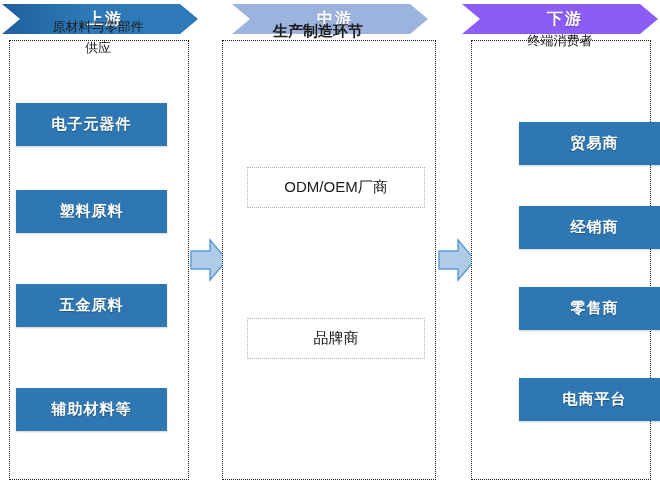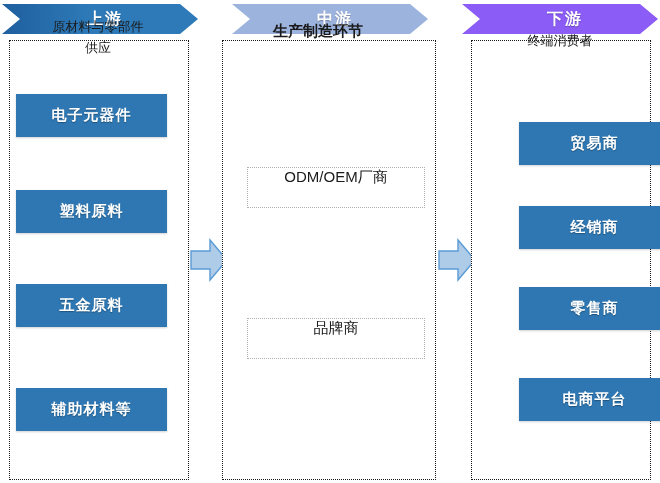--- a/index.html
+++ b/index.html
@@ -88,20 +88,21 @@
 
   
   .dot-box {
     position: absolute;
     left: 247px;
     width: 176px;
     height: 39px;
     background: #ffffff;
     border: 1px dotted #b0b0b0;
     display: flex;
+    align-items: center;
     justify-content: center;
   }
   .dot-box span {
     color: #1a1a1a;
     font-size: 15px;
   }
 
   
   .arrow {
     position: absolute;
@@ -127,21 +128,21 @@
     <span>下游</span>
   </div>
 
   <div class="panel" id="panel-up"></div>
   <div class="panel-title" id="title-up" style="left:9px; width:178px;">
     <div>原材料与零部件</div>
     <div>供应</div>
   </div>
 
   <div class="col-left">
-    <div class="blue-box" style="top:94px;">
+    <div class="blue-box" style="top:103px;">
       <span>电子元器件</span>
     </div>
     <div class="blue-box" style="top:190px;">
       <span>塑料原料</span>
     </div>
     <div class="blue-box" style="top:284px;">
       <span>五金原料</span>
     </div>
     <div class="blue-box" style="top:388px;">
       <span>辅助材料等</span>

